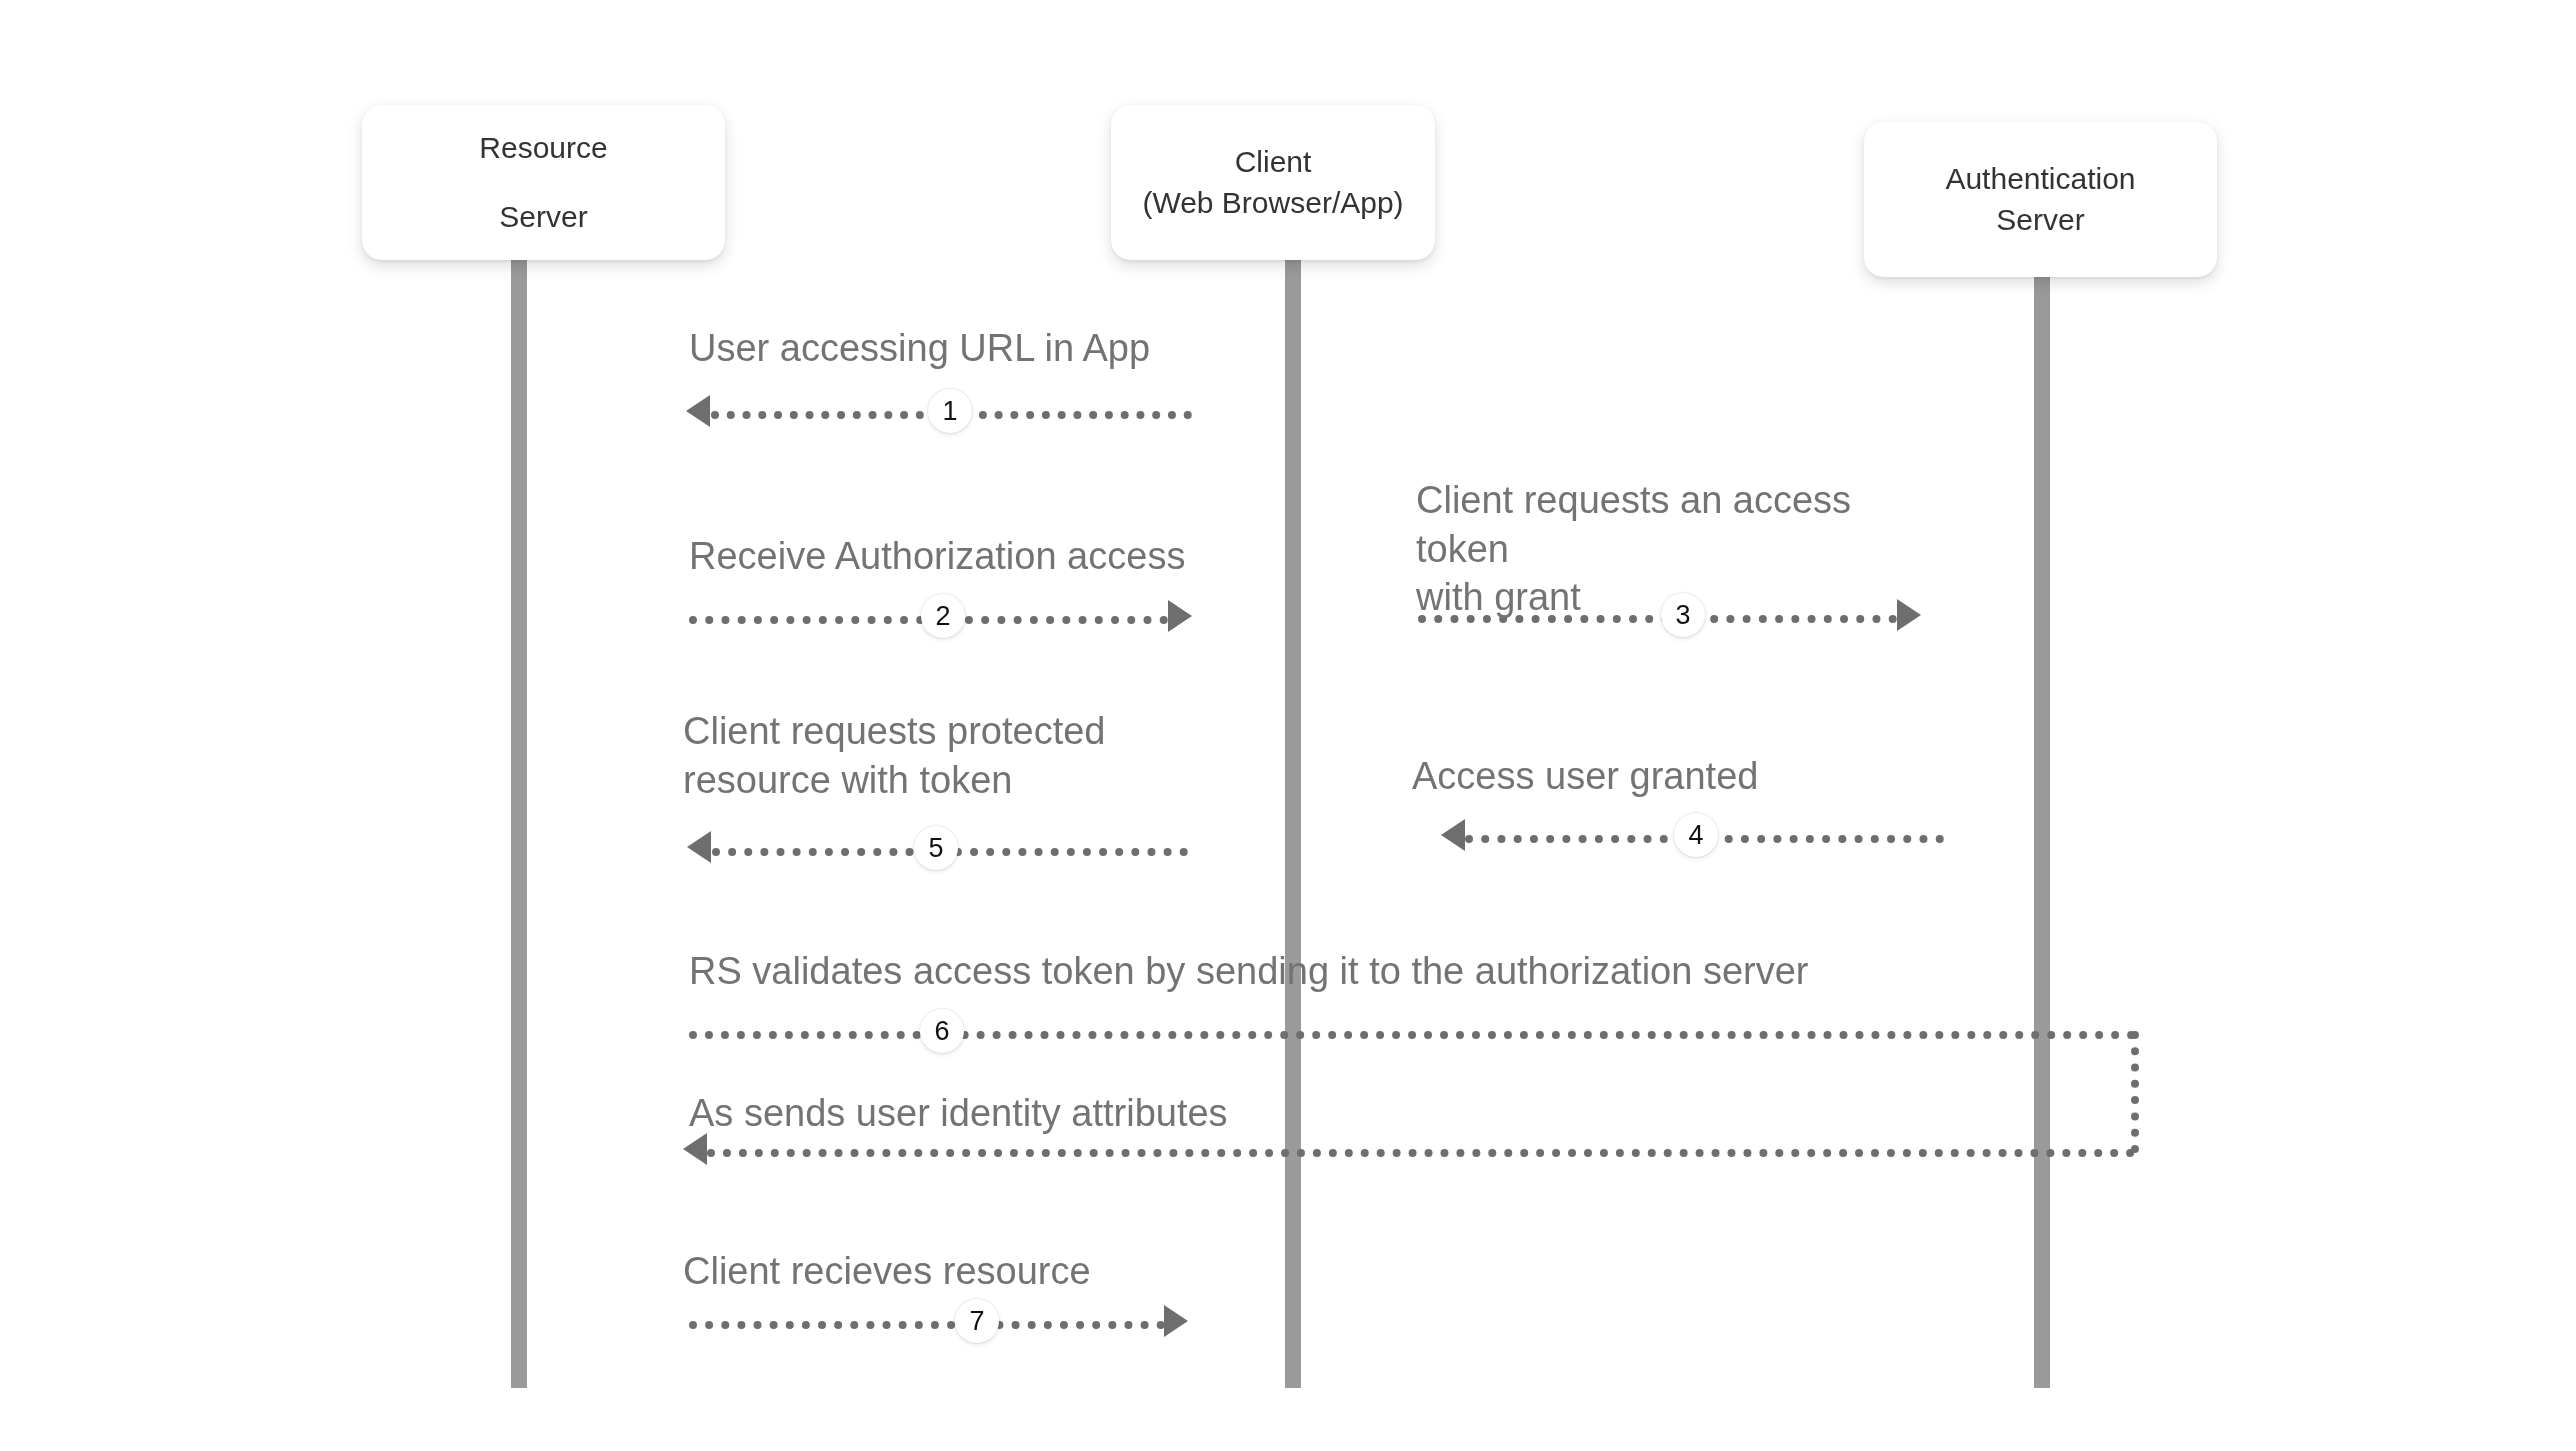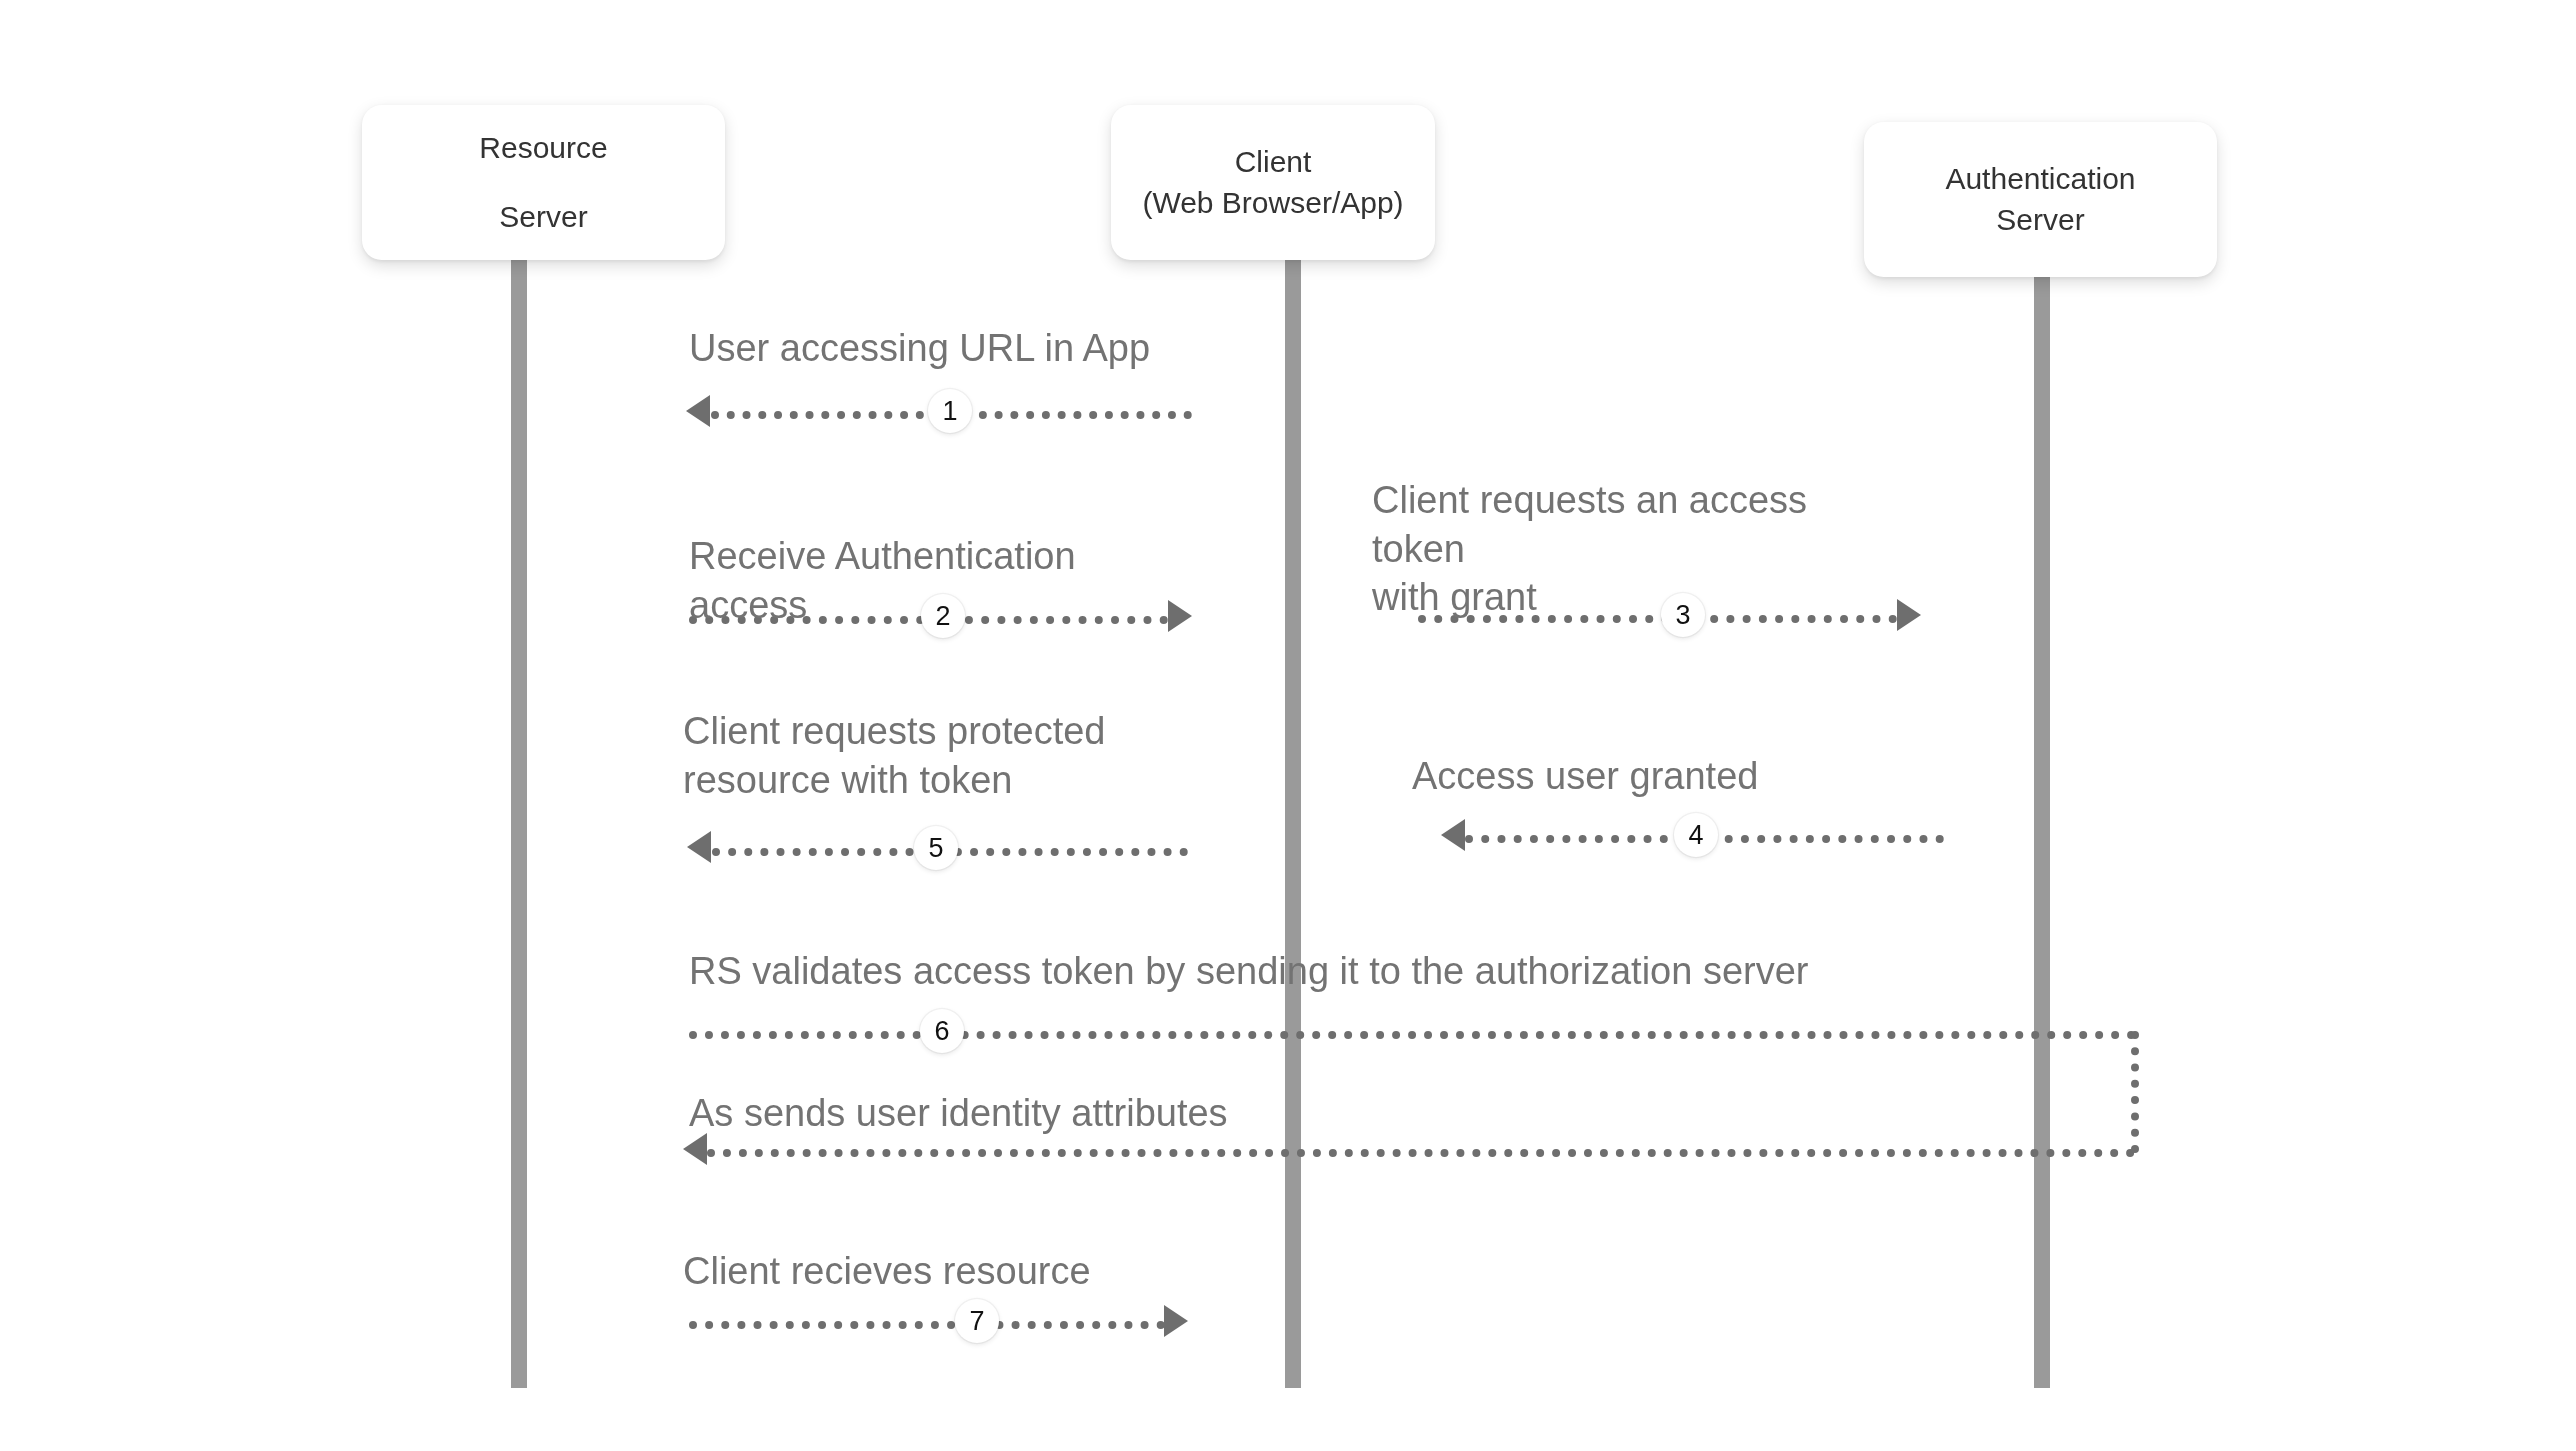--- a/index.html
+++ b/index.html
@@ -116,26 +116,26 @@
   <div class="participant" style="left:1864px; top:122px; width:353px; height:155px;">
     <span class="pline">Authentication</span>
     <span class="pline">Server</span>
   </div>
 
   <div class="msg-label" style="left:689px; top:324px; width:509px;">User accessing URL in App</div>
   <div class="msg-line" style="left:711px; top:411px; width:481px;"></div>
   <div class="arrow-head arrow-left" style="left:686px; top:395px;"></div>
   <div class="badge" style="left:928px; top:389px;">1</div>
 
-  <div class="msg-label" style="left:689px; top:532px; width:509px;">Receive Authentication access</div>
+  <div class="msg-label" style="left:689px; top:532px; width:509px;">Receive Authorization access</div>
   <div class="msg-line" style="left:689px; top:616px; width:479px;"></div>
   <div class="arrow-head arrow-right" style="left:1168px; top:600px;"></div>
   <div class="badge" style="left:921px; top:594px;">2</div>
 
-  <div class="msg-label" style="left:1372px; top:476px; width:527px;">Client requests an access token
+  <div class="msg-label" style="left:1416px; top:476px; width:527px;">Client requests an access token
 with grant</div>
   <div class="msg-line" style="left:1418px; top:615px; width:479px;"></div>
   <div class="arrow-head arrow-right" style="left:1897px; top:599px;"></div>
   <div class="badge" style="left:1661px; top:593px;">3</div>
 
   <div class="msg-label" style="left:683px; top:707px; width:521px;">Client requests protected
 resource with token</div>
   <div class="msg-line" style="left:712px; top:848px; width:476px;"></div>
   <div class="arrow-head arrow-left" style="left:687px; top:831px;"></div>
   <div class="badge" style="left:914px; top:826px;">5</div>

